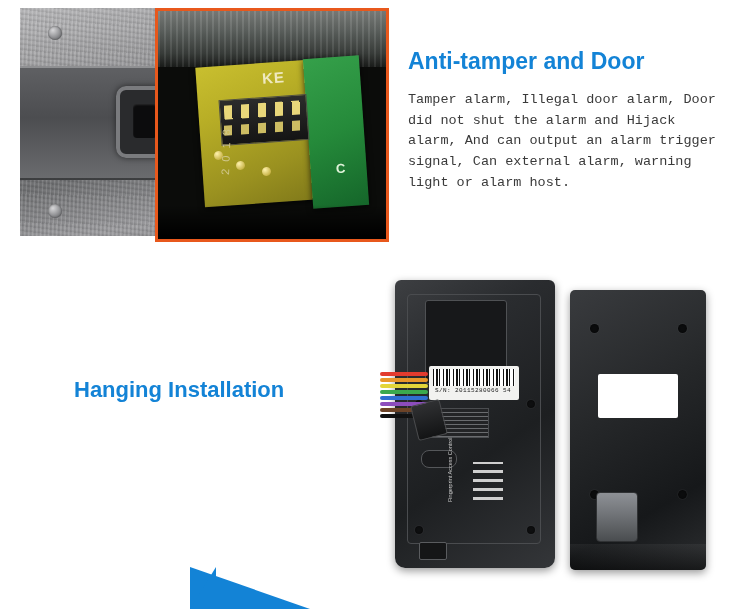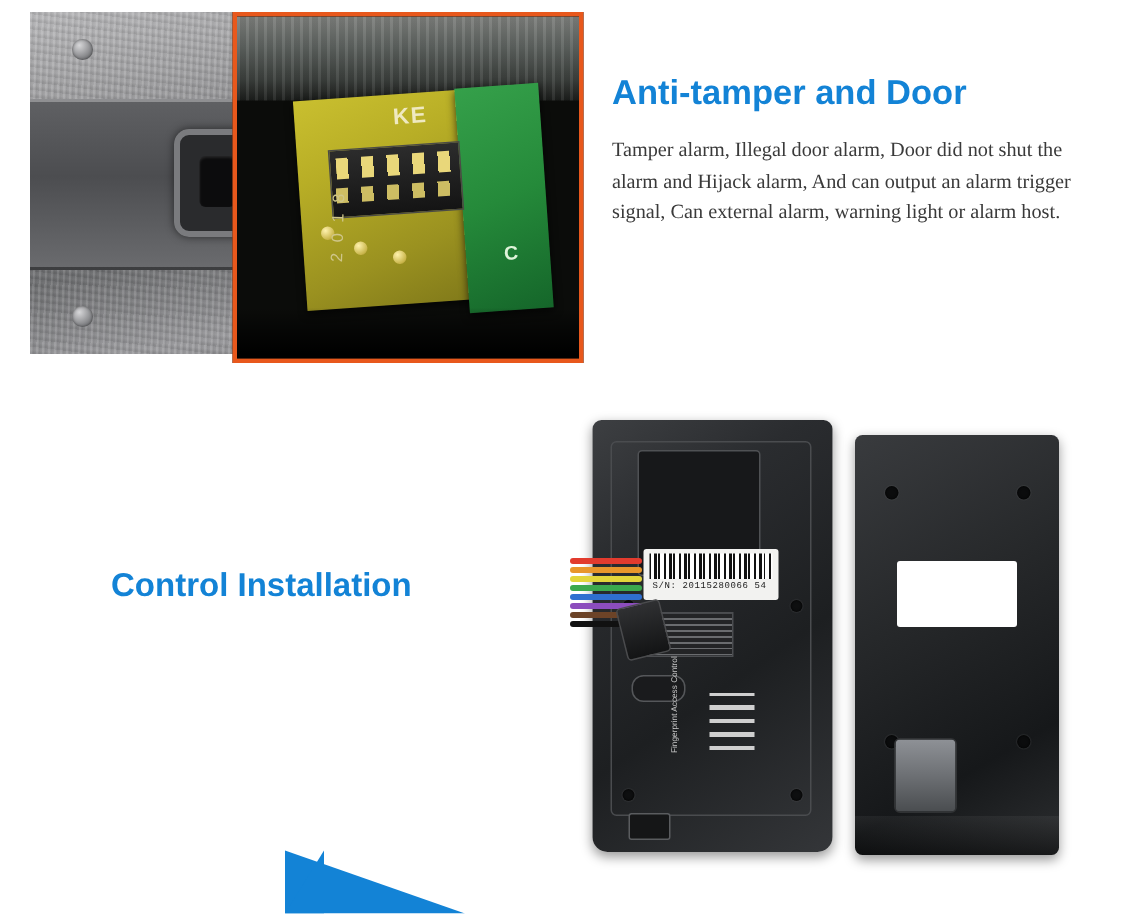--- a/index.html
+++ b/index.html
@@ -211,21 +211,21 @@
     font-weight: bold;
     margin: 0 0 14px 0;
     line-height: 1.2;
     font-family: "Liberation Sans", sans-serif;
   }
   .body-text {
     color: #3a3a3a;
     font-size: 13.5px;
     line-height: 1.55;
     margin: 0;
-    font-family: Liberation Serif, serif;
+    font-family: Liberation Mono, monospace;
   }
 
   
   .section-hanging {
     position: absolute;
     left: 0;
     top: 255px;
     width: 750px;
     height: 354px;
   }
@@ -494,21 +494,21 @@
   <div class="tamper-text">
     <h2 class="heading-blue">Anti-tamper and Door</h2>
     <p class="body-text">Tamper alarm, Illegal door alarm, Door did not shut the alarm and Hijack alarm, And can output an alarm trigger signal, Can external alarm, warning light or alarm host.</p>
   </div>
 
 </div>
 
 <div class="section-hanging">
 
   <div class="hanging-text">
-    <h2 class="heading-blue">Control Installation</h2>
+    <h2 class="heading-blue">Hanging Installation</h2>
   </div>
 
   <div class="product-photo">
 
     <div class="device">
       <div class="inner-panel"></div>
       <div class="tall-slot"></div>
       <div class="label-white">
         <div class="barcode"></div>
         <div class="code">S/N: 20115280066 54</div>

